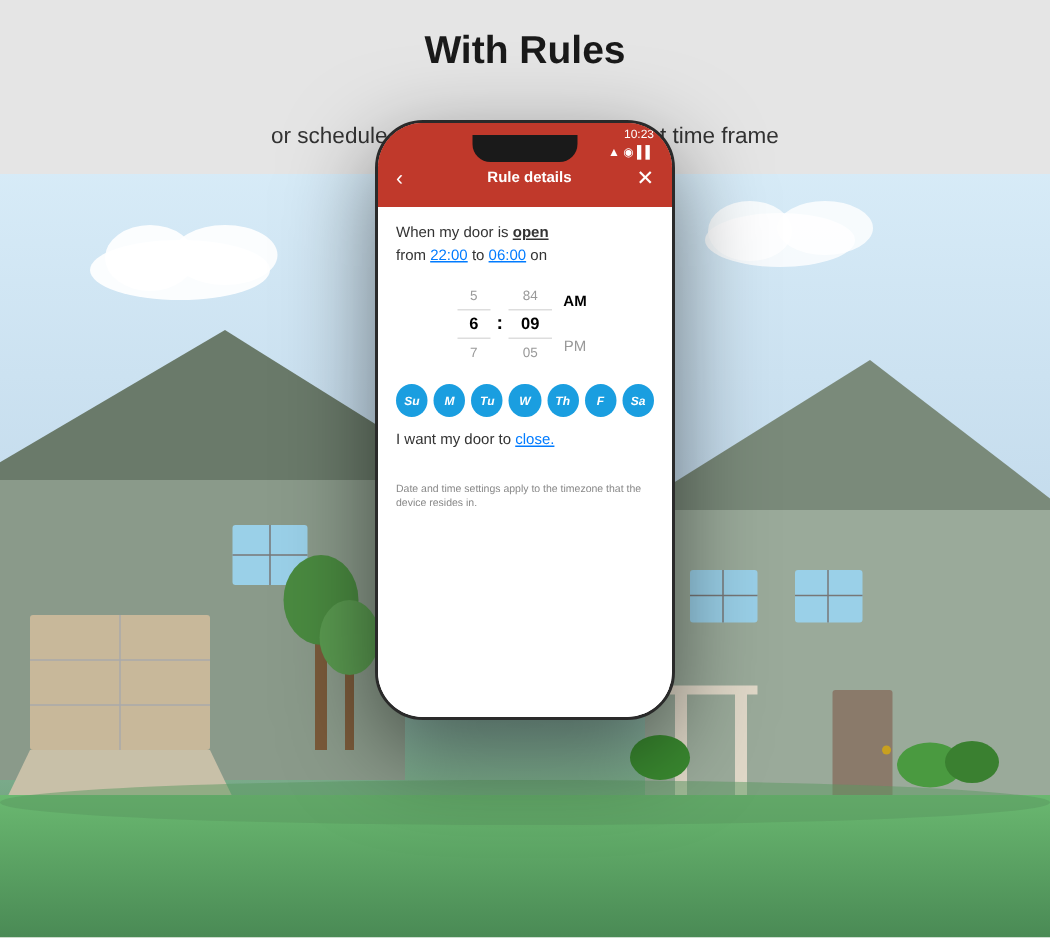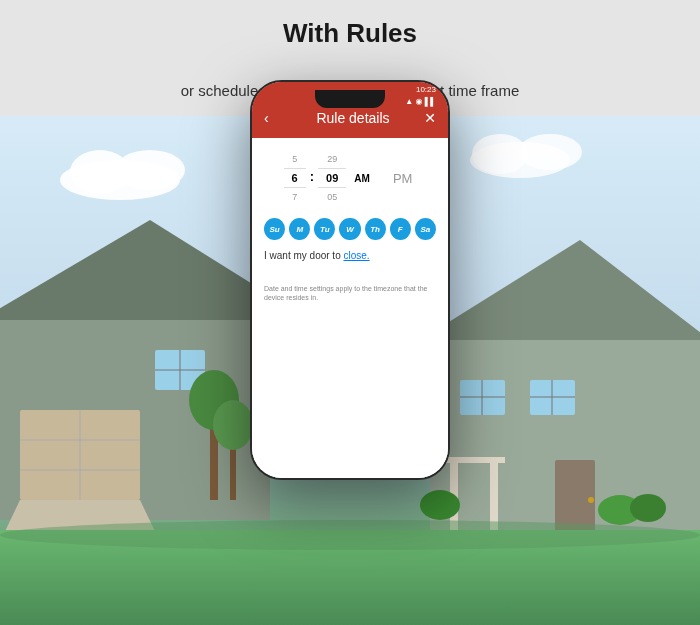--- a/index.html
+++ b/index.html
@@ -119,22 +119,22 @@
       background: #c0392b;
       padding: 28px 12px 12px;
       display: flex;
       align-items: center;
       justify-content: space-between;
       flex-shrink: 0;
     }
 
     .screen-header-title {
       color: #fff;
-      font-size: 14px;
-      font-weight: 400;
+      font-size: 10px;
+      font-weight: 700;
       margin-left: 13px;
     }
 
     .header-icon {
       color: #fff;
       font-size: 14px;
       cursor: pointer;
     }
 
     
@@ -200,27 +200,27 @@
 
     .time-sep {
       font-size: 13px;
       font-weight: 700;
       color: #000;
       margin-top: -4px;
     }
 
     .ampm-col {
       display: flex;
-      flex-direction: row;
+      flex-direction: column;
       align-items: center;
       gap: 15px;
     }
 
     .ampm-val {
-      font-size: 13px;
+      font-size: 10px;
       color: #999;
       padding: 2px 4px;
     }
 
     .ampm-val.selected {
       font-size: 10px;
       color: #000;
       font-weight: 600;
     }
 
@@ -383,30 +383,34 @@
         </div>
 
         <div class="screen-header">
           <span class="header-icon">‹</span>
           <span class="screen-header-title">Rule details</span>
           <span class="header-icon">✕</span>
         </div>
 
         <div class="screen-body">
 
+          <div class="rule-text">
+            <span>When my door is </span><span class="underline">open</span><br>
+            <span>from </span><span class="blue">22:00</span><span> to </span><span class="blue">06:00</span><span> on</span>
+          </div>
 
           <div class="time-picker">
             <div class="time-col">
               <div class="time-val">5</div>
               <div class="time-val selected">6</div>
               <div class="time-val">7</div>
             </div>
             <div class="time-sep">:</div>
             <div class="time-col">
-              <div class="time-val">29</div>
+              <div class="time-val">84</div>
               <div class="time-val selected">09</div>
               <div class="time-val">05</div>
             </div>
             <div class="ampm-col">
               <div class="ampm-val selected">AM</div>
               <div class="ampm-val">PM</div>
             </div>
           </div>
 
           <div class="days-row">

